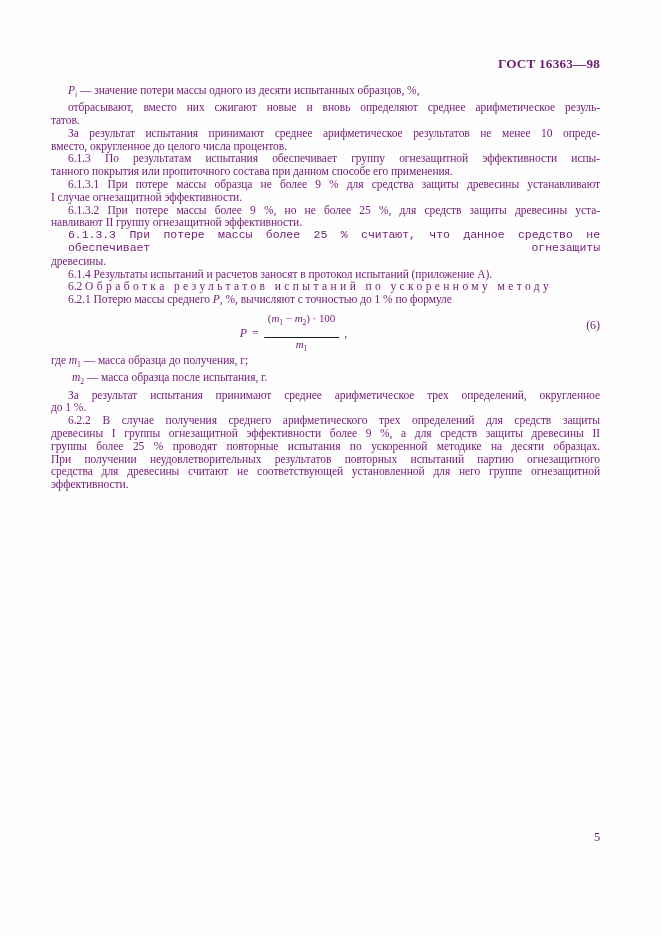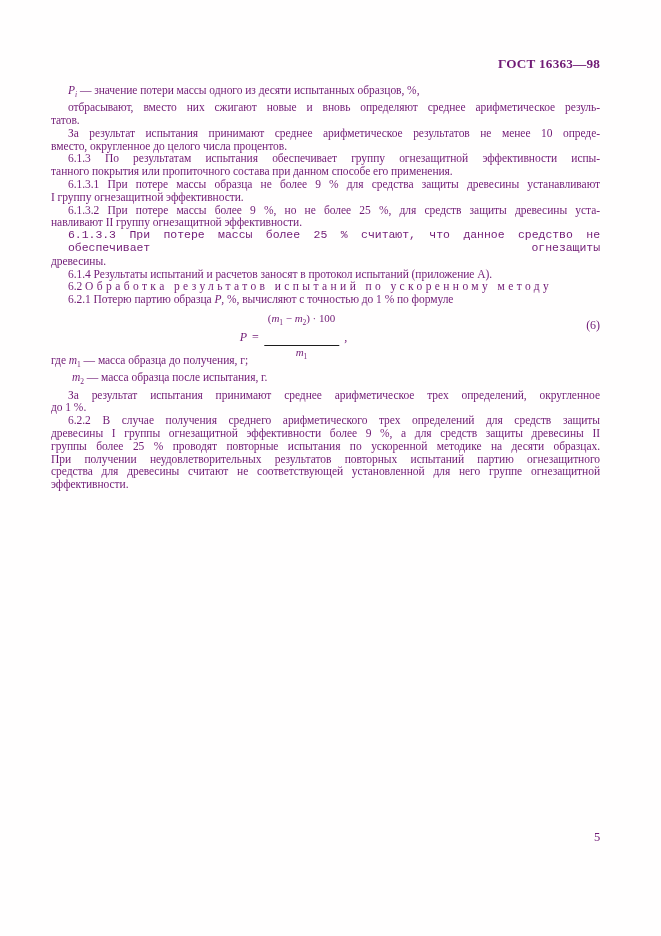--- a/index.html
+++ b/index.html
@@ -58,21 +58,21 @@
     gap: 5px;
     font-size: 12px;
   }
   .frac {
     display: inline-flex;
     flex-direction: column;
     align-items: center;
     font-size: 11px;
     line-height: 13px;
   }
-  .frac .num { padding: 0 4px 16px 4px; border-bottom: 1px solid #1c1c1c; }
+  .frac .num { padding: 0 4px 8px 4px; border-bottom: 1px solid #1c1c1c; }
   .frac .den { padding-top: 0; }
   .eq-number {
     position: absolute;
     right: 0;
     top: 8px;
     font-size: 12px;
   }
 
   .page-number {
     position: absolute;
@@ -101,38 +101,38 @@
         <div class="para">
           <div class="line fill" style="padding-left: 17px;"><span>За результат испытания принимают среднее арифметическое результатов не менее 10 опреде-</span></div>
           <div class="line"><span>вместо, округленное до целого числа процентов.</span></div>
         </div>
         <div class="para">
           <div class="line fill" style="padding-left: 17px;"><span>6.1.3  По результатам испытания обеспечивает группу огнезащитной эффективности испы-</span></div>
           <div class="line"><span>танного покрытия или пропиточного состава при данном способе его применения.</span></div>
         </div>
         <div class="para">
           <div class="line fill" style="padding-left: 17px;"><span>6.1.3.1  При потере массы образца не более 9 % для средства защиты древесины устанавливают</span></div>
-          <div class="line"><span>I группу огнезащитной эффективности.</span></div>
+          <div class="line"><span>I случае огнезащитной эффективности.</span></div>
         </div>
         <div class="para">
           <div class="line fill" style="padding-left: 17px;"><span>6.1.3.2  При потере массы более 9 %, но не более 25 %, для средств защиты древесины уста-</span></div>
           <div class="line"><span>навливают II группу огнезащитной эффективности.</span></div>
         </div>
         <div class="para">
           <div class="line fill" style="padding-left: 17px; font-family: Liberation Mono, monospace;"><span>6.1.3.3  При потере массы более 25 % считают, что данное средство не обеспечивает огнезащиты</span></div>
           <div class="line"><span>древесины.</span></div>
         </div>
         <div class="para">
           <div class="line" style="padding-left: 17px;"><span>6.1.4  Результаты испытаний и расчетов заносят в протокол испытаний (приложение А).</span></div>
         </div>
         <div class="para">
           <div class="line" style="padding-left: 17px;"><span>6.2 </span><span class="sp">Обработка результатов испытаний по ускоренному методу</span></div>
         </div>
         <div class="para">
-          <div class="line" style="padding-left: 17px;"><span>6.2.1  Потерю партию образца </span><span class="i">P</span><span>, %, вычисляют с точностью до 1 % по формуле</span></div>
+          <div class="line" style="padding-left: 17px;"><span>6.2.1  Потерю массы среднего </span><span class="i">P</span><span>, %, вычисляют с точностью до 1 % по формуле</span></div>
         </div>
       </div>
 
     <div class="formula-row">
       <div class="formula">
         <span class="i">P</span>
         <span>=</span>
         <span class="frac">
           <span class="num"><span>(</span><span class="i">m</span><span class="sub">1</span><span> − </span><span class="i">m</span><span class="sub">2</span><span>) · 100</span></span>
           <span class="den"><span class="i">m</span><span class="sub">1</span></span>

